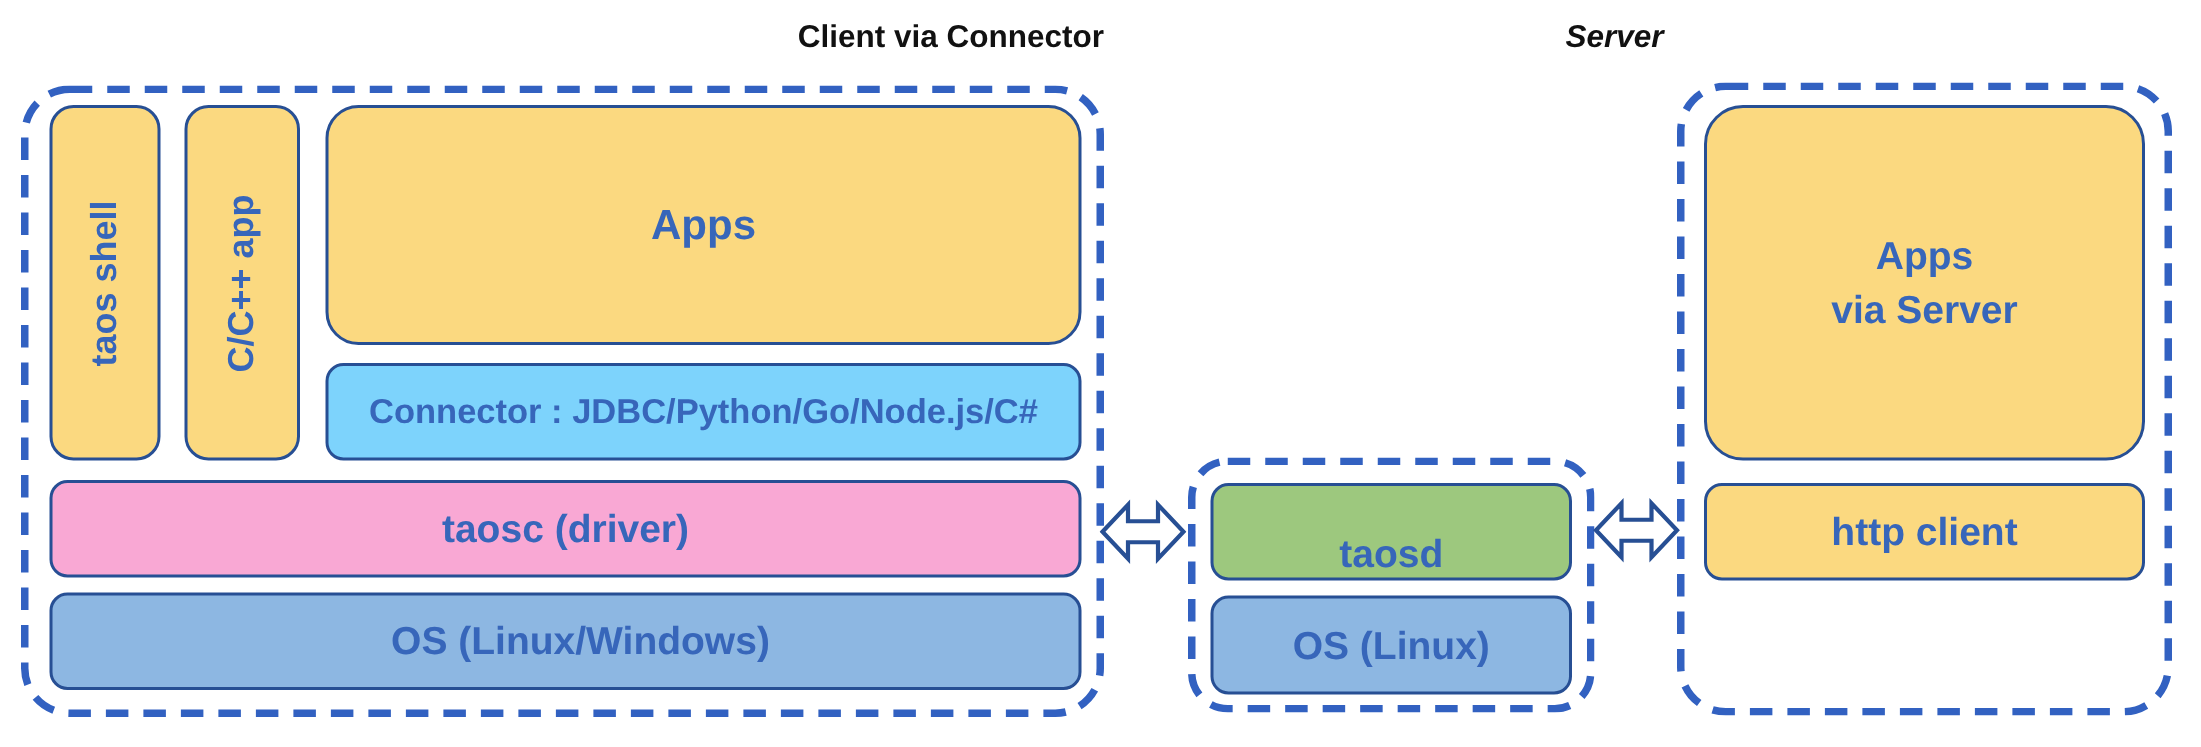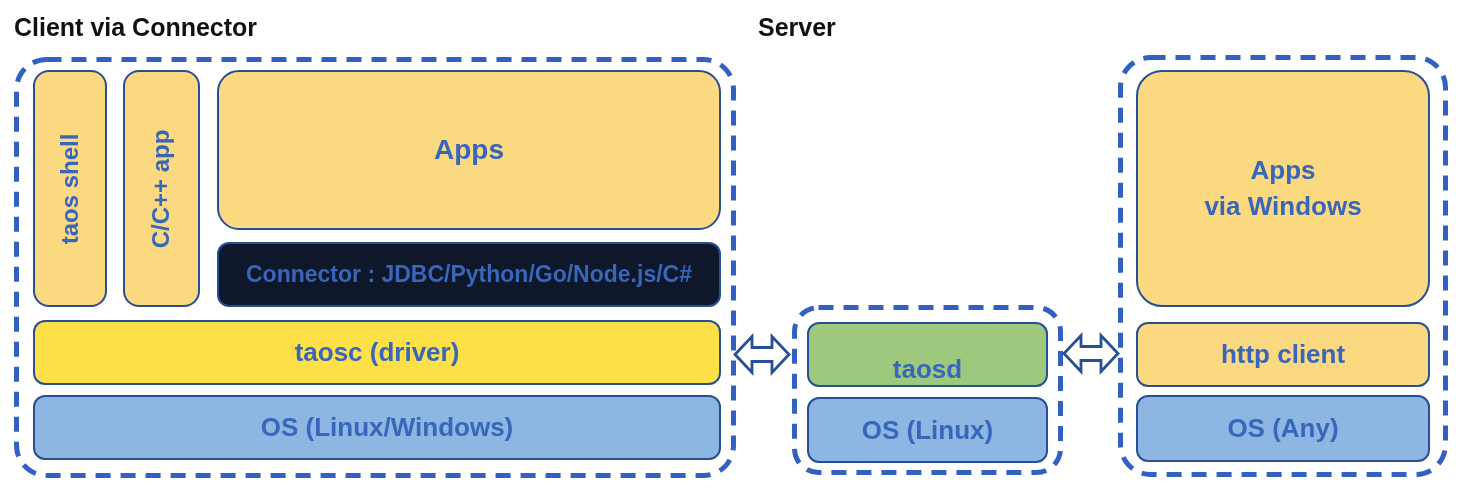--- a/index.html
+++ b/index.html
@@ -6,28 +6,28 @@
   .canvas{
     position:relative;
     width:1467px;height:498px;
     background:#ffffff;
     font-family:"Liberation Sans", sans-serif;
     overflow:hidden;
   }
   .group-title{
     position:absolute;
     top:13px;
-    text-align:left;
-    font-size:25px;
+    text-align:right;
+    font-size:21px;
     font-weight:700;
     color:#111111;
     letter-spacing:0px;
   }
   .t-conn{left:14px;width:722px;}
-  .t-server{left:758px;width:271px;}
+  .t-server{left:838px;width:271px;font-style:italic;}
   .t-rest{left:1118px;width:330px;}
 
   .group{position:absolute;}
   .g-left{left:14px;top:57px;width:722px;height:421px;}
   .g-server{left:792px;top:305px;width:271px;height:170px;}
   .g-right{left:1118px;top:55px;width:330px;height:422px;}
   .gborder{position:absolute;left:0;top:0;width:100%;height:100%;}
   .gborder rect{fill:none;stroke:#3261C1;stroke-width:5;stroke-dasharray:15 10;}
 
   .box{
@@ -37,24 +37,24 @@
     display:flex;
     align-items:center;
     justify-content:center;
     text-align:center;
     font-weight:700;
     color:#3766BA;
     font-size:26px;
     z-index:2;
   }
   .yellow{background:#FBD980;}
-  .orange{background:#fde047;justify-content:center;}
+  .orange{background:#f9a8d4;justify-content:center;}
   .blue{background:#8DB7E2;}
   .green{background:#9DC87E;}
-  .gray{background:#0f172a;}
+  .gray{background:#7dd3fc;}
 
   .b-taos-shell{left:33px;top:70px;width:74px;height:237px;border-radius:16px;}
   .b-cpp{left:123px;top:70px;width:77px;height:237px;border-radius:16px;}
   .b-apps{left:217px;top:70px;width:504px;height:160px;border-radius:22px;font-size:28px;}
   .b-conn{left:217px;top:242px;width:504px;height:65px;border-radius:12px;font-size:23px;}
   .b-taosc{left:33px;top:320px;width:688px;height:65px;border-radius:12px;}
   .b-osl{left:33px;top:395px;width:688px;height:65px;border-radius:12px;padding-left:20px;}
   .b-taosd{left:807px;top:322px;width:241px;height:65px;border-radius:12px;align-items:flex-end;}
   .b-oss{left:807px;top:397px;width:241px;height:66px;border-radius:12px;}
   .b-appsr{left:1136px;top:70px;width:294px;height:237px;border-radius:26px;line-height:1.35;}
@@ -121,28 +121,25 @@
   <div class="box green b-taosd">
     <span>taosd</span>
   </div>
   <div class="box blue b-oss">
     <span>OS (Linux)</span>
   </div>
 
   <div class="box yellow b-appsr">
     <div>
       <div>Apps</div>
-      <div>via Windows</div>
+      <div>via Server</div>
     </div>
   </div>
   <div class="box yellow b-http">
     <span>http client</span>
-  </div>
-  <div class="box blue b-osa">
-    <span>OS (Any)</span>
   </div>
 
   <svg class="arrow a-left" viewBox="0 0 58 45">
     <polygon points="2,22.5 19,4.5 19,15.5 39,15.5 39,4.5 56,22.5 39,40.5 39,29.5 19,29.5 19,40.5"></polygon>
   </svg>
   <svg class="arrow a-right" viewBox="0 0 58 45">
     <polygon points="2,22.5 19,4.5 19,15.5 39,15.5 39,4.5 56,22.5 39,40.5 39,29.5 19,29.5 19,40.5"></polygon>
   </svg>
 
 </div>

